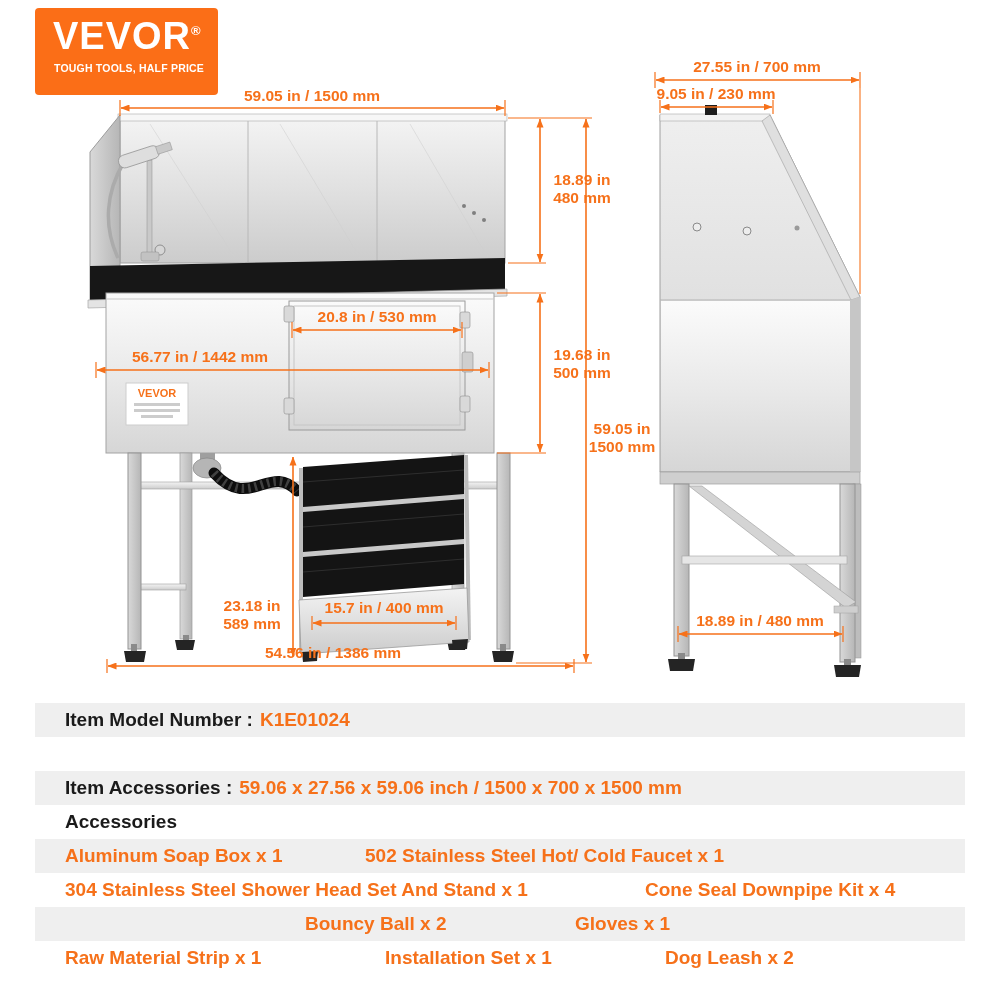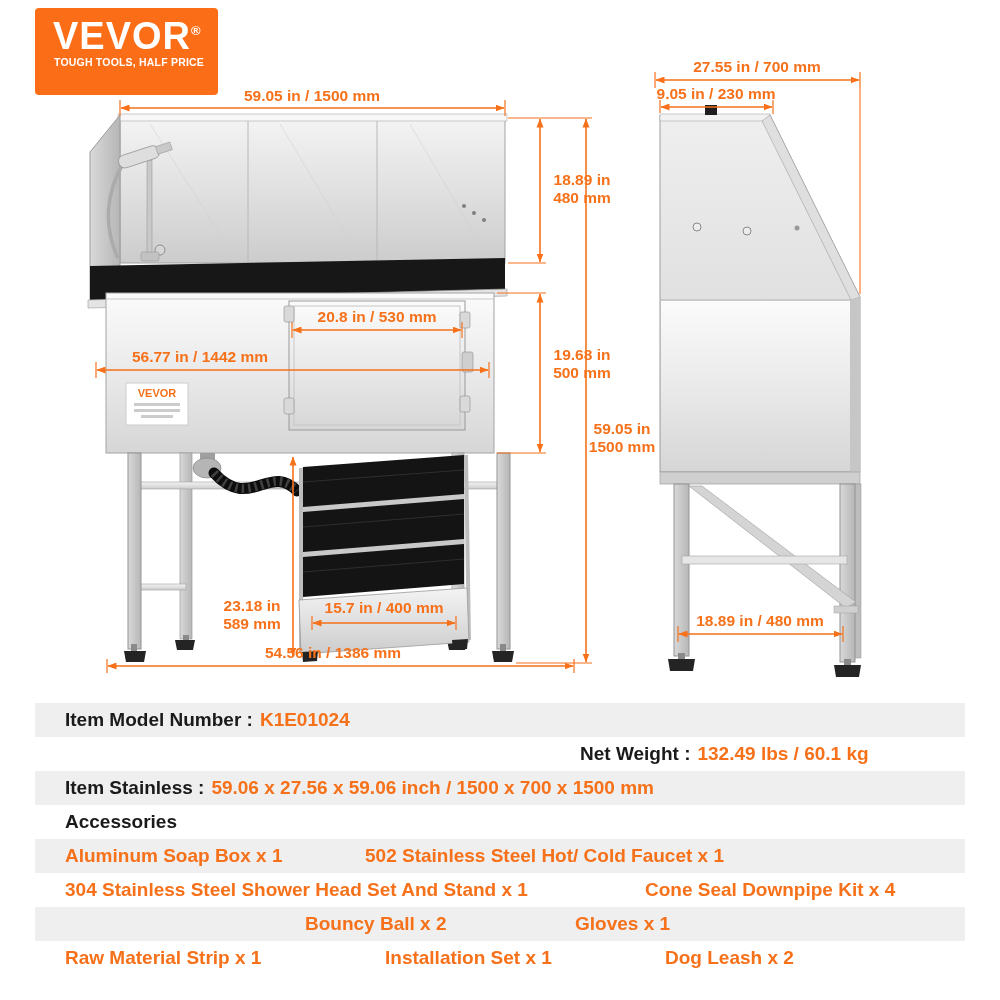--- a/index.html
+++ b/index.html
@@ -3,21 +3,21 @@
 <meta charset="utf-8">
 <style>
   html,body{margin:0;padding:0;background:#fff;}
   .page{position:relative;width:1000px;height:1000px;background:#fff;overflow:hidden;
         font-family:"Liberation Sans",sans-serif;}
   
   .logo{position:absolute;left:35px;top:8px;width:183px;height:87px;background:#fb6e17;
         border-radius:4px;color:#fff;overflow:hidden;}
   .logo-name{font-size:38px;font-weight:700;letter-spacing:1px;padding:9px 8px 0 18px;line-height:1;}
   .logo-reg{font-size:13px;vertical-align:super;font-weight:700;}
-  .logo-tagline{font-size:10.5px;font-weight:700;letter-spacing:.2px;padding-left:19px;margin-top:1px;white-space:nowrap;}
+  .logo-tagline{font-size:10.5px;font-weight:700;letter-spacing:.2px;padding-left:19px;margin-top:7px;white-space:nowrap;}
   
   .diagram{position:absolute;left:0;top:0;}
   .dim{fill:#f6711a;font-size:15.5px;font-weight:700;font-family:"Liberation Sans",sans-serif;}
   .dim-line{stroke:#f6711a;stroke-width:1.6;fill:none;}
   .ext{stroke:#f6711a;stroke-width:1.2;fill:none;}
   .sticker-brand{fill:#f6711a;font-size:11px;font-weight:700;font-family:"Liberation Sans",sans-serif;}
   
   .spec{position:absolute;left:35px;top:703px;width:930px;font-size:19px;font-weight:700;}
   .spec-row{position:relative;height:34px;line-height:34px;white-space:nowrap;}
   .spec-row.odd{background:#efefef;}
@@ -253,24 +253,23 @@
         <text class="dim" x="760" y="626" text-anchor="middle">18.89 in / 480 mm</text>
       </g>
     </g>
   </svg>
 
   <div class="spec">
     <div class="spec-row odd">
       <span class="pair" style="left:30px"><span class="lab">Item Model Number :</span><span class="val">K1E01024</span></span>
     </div>
     <div class="spec-row">
-      <span class="pair" style="left:545px"><span class="lab">Net Weight :</span><span class="val">132.49 lbs / 60.1 kg</span></span>
-    </div>
-    <div class="spec-row odd">
-      <span class="pair" style="left:30px"><span class="lab">Item Stainless :</span><span class="val">59.06 x 27.56 x 59.06 inch / 1500 x 700 x 1500 mm</span></span>
+    </div>
+    <div class="spec-row odd">
+      <span class="pair" style="left:30px"><span class="lab">Item Accessories :</span><span class="val">59.06 x 27.56 x 59.06 inch / 1500 x 700 x 1500 mm</span></span>
     </div>
     <div class="spec-row">
       <span class="pair" style="left:30px"><span class="lab">Accessories</span></span>
     </div>
     <div class="spec-row odd">
       <span class="pair item" style="left:30px">Aluminum Soap Box x 1</span>
       <span class="pair item" style="left:330px">502 Stainless Steel Hot/ Cold Faucet x 1</span>
     </div>
     <div class="spec-row">
       <span class="pair item" style="left:30px">304 Stainless Steel Shower Head Set And Stand  x 1</span>

